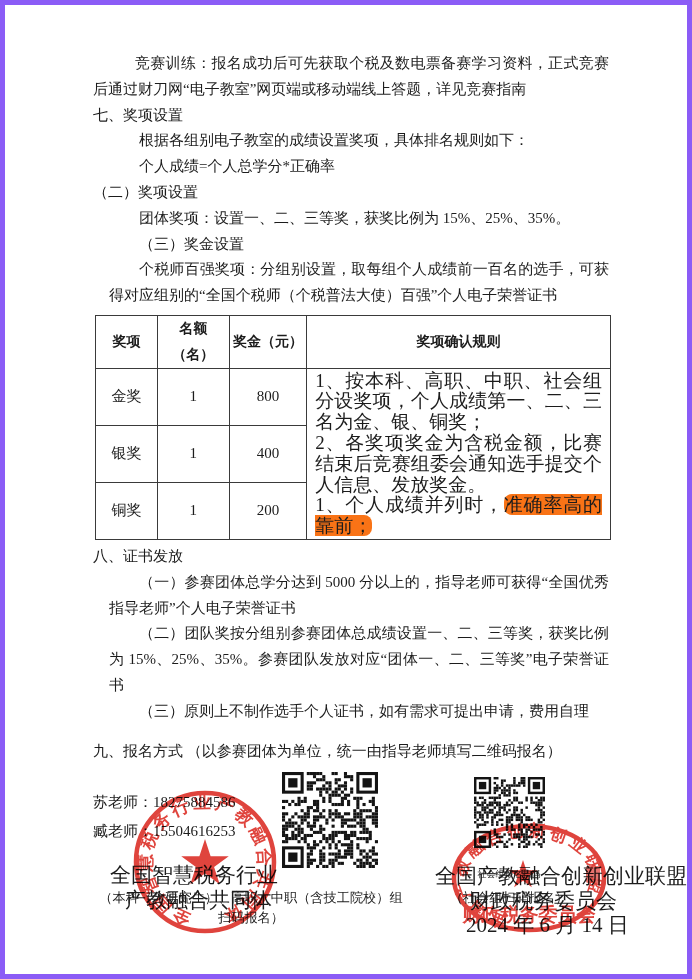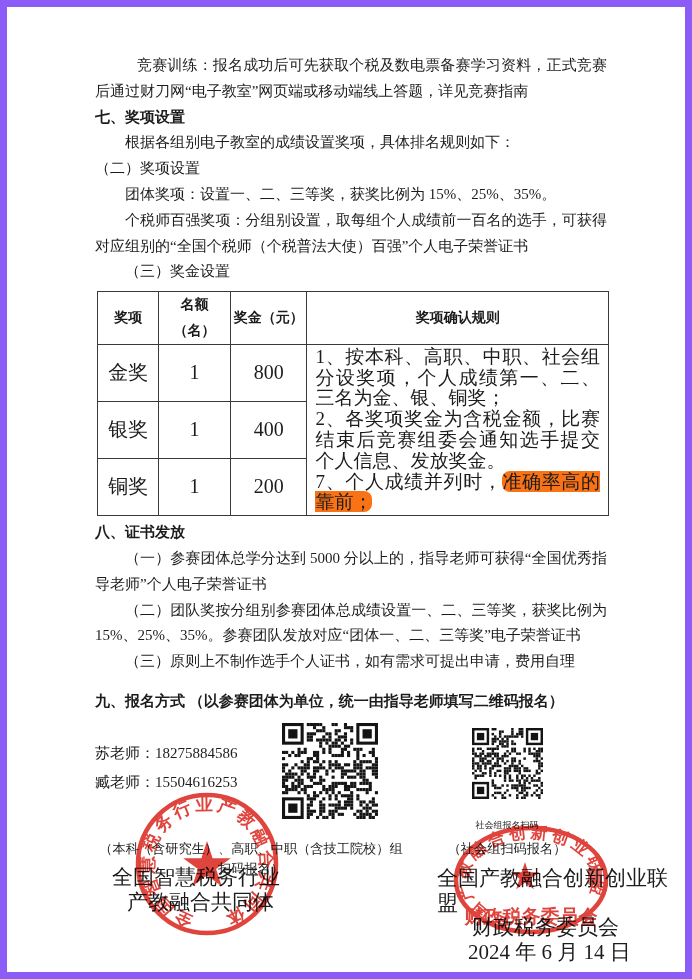--- a/index.html
+++ b/index.html
@@ -1,31 +1,31 @@
 <!DOCTYPE html>
 <html><head>
 <meta charset="utf-8">
 <style>
   html,body{margin:0;padding:0;background:#fafafa;}
   .page{
     width:692px;height:979px;position:relative;background:#ffffff;
     font-family:"Liberation Serif","DejaVu Serif",serif;color:#1c1c1c;
     font-size:15px;line-height:25.8px;box-sizing:border-box;
-    padding:46px 78px 0 88px;border:7px solid #8b5cf6;margin:0 auto;overflow:hidden;
+    padding:46px 78px 0 88px;border:5px solid #8b5cf6;margin:0 auto;overflow:hidden;
   }
   p{margin:0;}
-  .indent{text-indent:30px;}
+  .indent{text-indent:30px;margin-left:16px;}
   .indent-lg{text-indent:42px;}
-  .bold{font-weight:700;}
+  .bold{font-weight:400;}
   .justify{text-align:justify;}
   .hl{background:#f97316;border-radius:8px;}
   table.bonus{width:100%;border-collapse:collapse;margin:6px 0 4px 2px;table-layout:fixed;}
   table.bonus th,table.bonus td{border:1px solid #3a3a3a;}
   table.bonus th{font-weight:700;font-size:14px;height:25px;text-align:center;padding:0 2px;}
-  table.bonus td.c{text-align:center;height:29px;font-size:20px;}
+  table.bonus td.c{text-align:center;height:29px;font-size:15px;}
   td.rules{font-size:19px;line-height:20.8px;padding:2px 8px 2px 8px;vertical-align:top;text-align:justify;}
   .col-award{width:12%;}.col-quota{width:14%;}.col-amount{width:15%;}.col-rules{width:59%;}
   .reg-grid{display:grid;grid-template-columns:158px 1fr 200px;margin-top:4px;}
   .contacts{padding-top:20px;}
   .contacts p{line-height:29px;}
   .qr-main{justify-self:center;text-align:center;padding-top:4px;}
   .qr-side{justify-self:center;text-align:center;padding-top:9px;}
   svg.qr{display:block;margin:0 auto;background:#fff;}
   .qr-mini-label{font-size:9px;line-height:12px;color:#222;margin-top:20px;}
   .caption{font-size:13.2px;line-height:20px;margin-top:8px;}
@@ -43,24 +43,25 @@
 </style>
 </head>
 <body>
 
 <div class="page">
 
   <p class="indent-lg justify">竞赛训练：报名成功后可先获取个税及数电票备赛学习资料，正式竞赛后通过财刀网“电子教室”网页端或移动端线上答题，详见竞赛指南</p>
 
   <p class="bold">七、奖项设置</p>
   <p class="indent">根据各组别电子教室的成绩设置奖项，具体排名规则如下：</p>
+  <p class="indent">个人成绩=个人总学分*正确率</p>
   <p>（二）奖项设置</p>
   <p class="indent">团体奖项：设置一、二、三等奖，获奖比例为 15%、25%、35%。</p>
+  <p class="indent">（三）奖金设置</p>
   <p class="indent justify">个税师百强奖项：分组别设置，取每组个人成绩前一百名的选手，可获得对应组别的“全国个税师（个税普法大使）百强”个人电子荣誉证书</p>
-  <p class="indent">（三）奖金设置</p>
 
   <table class="bonus">
     <colgroup>
         <col class="col-award">
         <col class="col-quota">
         <col class="col-amount">
         <col class="col-rules">
       </colgroup>
     <tbody>
         <tr>
@@ -69,21 +70,21 @@
       <th>奖金（元）</th>
       <th>奖项确认规则</th>
     </tr>
     <tr>
       <td class="c">金奖</td>
       <td class="c">1</td>
       <td class="c">800</td>
       <td class="rules" rowspan="3">
         <span>1、按本科、高职、中职、社会组分设奖项，个人成绩第一、二、三名为金、银、铜奖；</span><br>
         <span>2、各奖项奖金为含税金额，比赛结束后竞赛组委会通知选手提交个人信息、发放奖金。</span><br>
-        <span>7、个人成绩并列时，</span><span class="hl">准确率高的靠前；</span>
+        <span>1、个人成绩并列时，</span><span class="hl">准确率高的靠前；</span>
       </td>
     </tr>
     <tr>
       <td class="c">银奖</td>
       <td class="c">1</td>
       <td class="c">400</td>
     </tr>
     <tr>
       <td class="c">铜奖</td>
       <td class="c">1</td>

